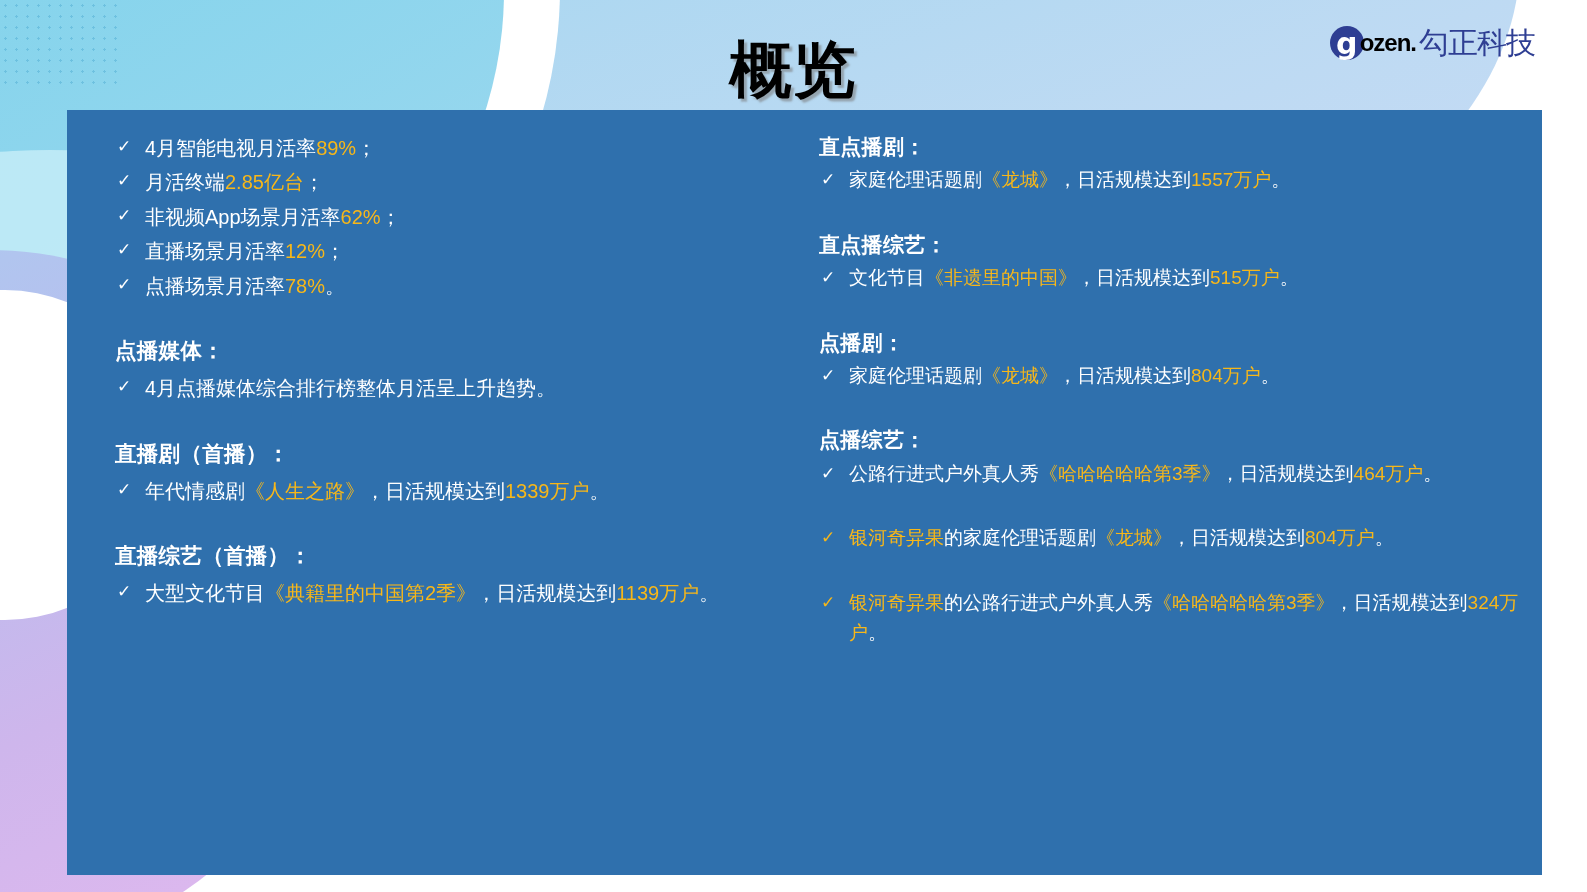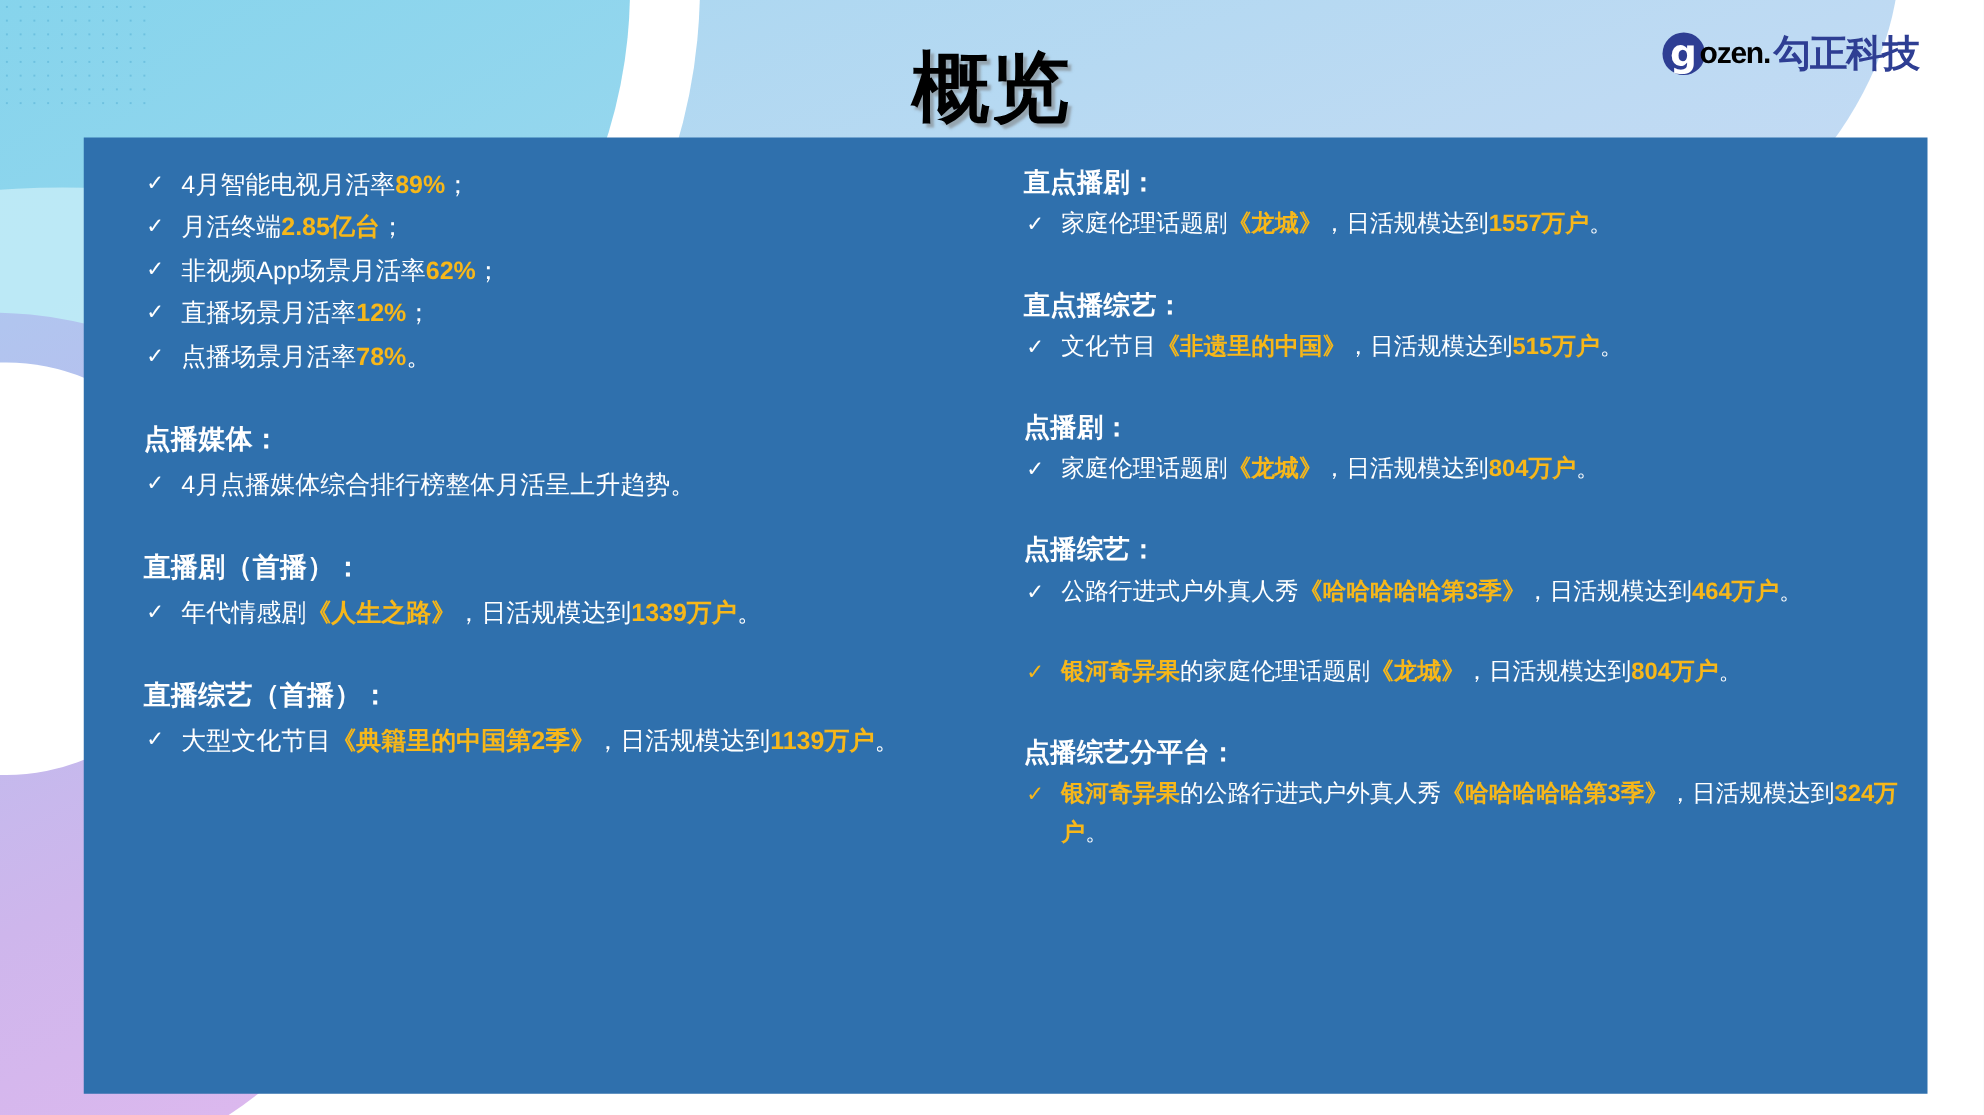--- a/index.html
+++ b/index.html
@@ -111,21 +111,21 @@
   }
   .logo-word {
     font-size: 24px;
     font-weight: 700;
     color: #000000;
     letter-spacing: -1px;
     font-family: Liberation Sans, sans-serif;
   }
   .logo-cn {
     font-size: 30px;
-    font-weight: 700;
+    font-weight: 400;
     color: #2e3e93;
     margin-left: 3px;
     letter-spacing: -1px;
   }
 
   
   .panel {
     position: absolute;
     left: 67px; top: 110px;
     width: 1475px; height: 765px;
@@ -165,21 +165,21 @@
     width: 30px;
     color: #ffffff;
     font-size: 17px;
     line-height: 1.72;
     text-align: left;
     padding-left: 2px;
   }
   .check.gold { color: #f7b719; }
   .bullet-text { flex: 1 1 auto; }
 
-  .hl { color: #f7b719; font-weight: 700; }
+  .hl { color: #f7b719; font-weight: 400; }
   .gap-lg { height: 18px; }
 </style>
 </head>
 <body>
 
 <div id="slide">
 
   <div class="deco deco-arc-wide"></div>
   <div class="deco deco-ring-gap"></div>
   <div class="deco deco-circle-cyan"></div>
@@ -281,21 +281,20 @@
         </div>
         <div class="gap-lg"></div>
         <div class="block">
           <div class="bullet">
             <span class="check gold">✓</span>
             <span class="bullet-text"><span class="hl">银河奇异果</span><span>的家庭伦理话题剧</span><span class="hl">《龙城》</span><span>，日活规模达到</span><span class="hl">804万户</span><span>。</span></span>
           </div>
         </div>
         <div class="gap-lg"></div>
         <div class="block">
-          <div class="block-title">点播综艺分平台：</div>
           <div class="bullet">
             <span class="check gold">✓</span>
             <span class="bullet-text"><span class="hl">银河奇异果</span><span>的公路行进式户外真人秀</span><span class="hl">《哈哈哈哈哈第3季》</span><span>，日活规模达到</span><span class="hl">324万户</span><span>。</span></span>
           </div>
         </div>
       </div>
   </div>
 
 </div>
 

